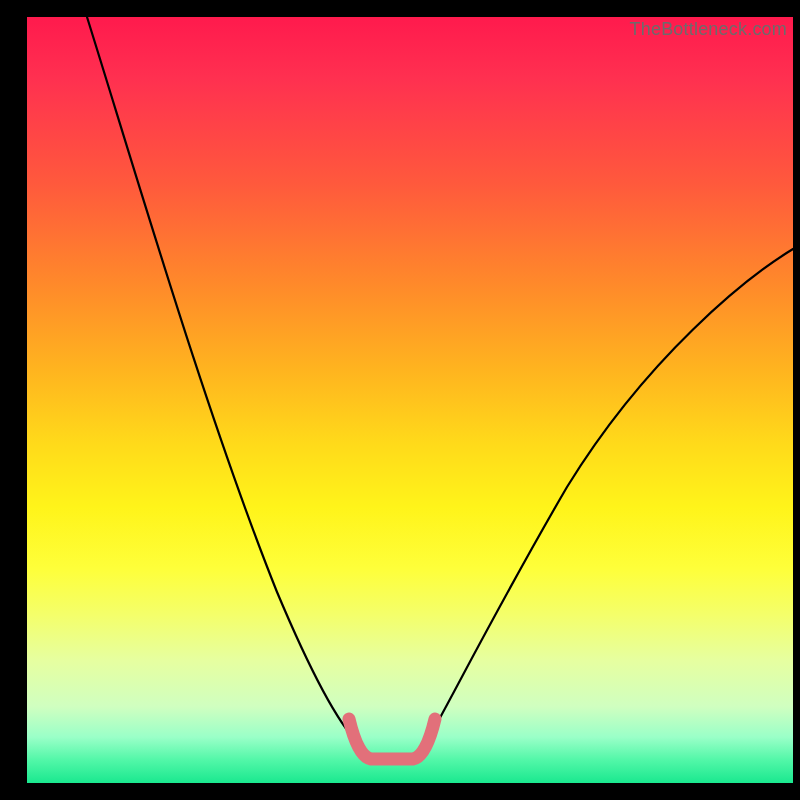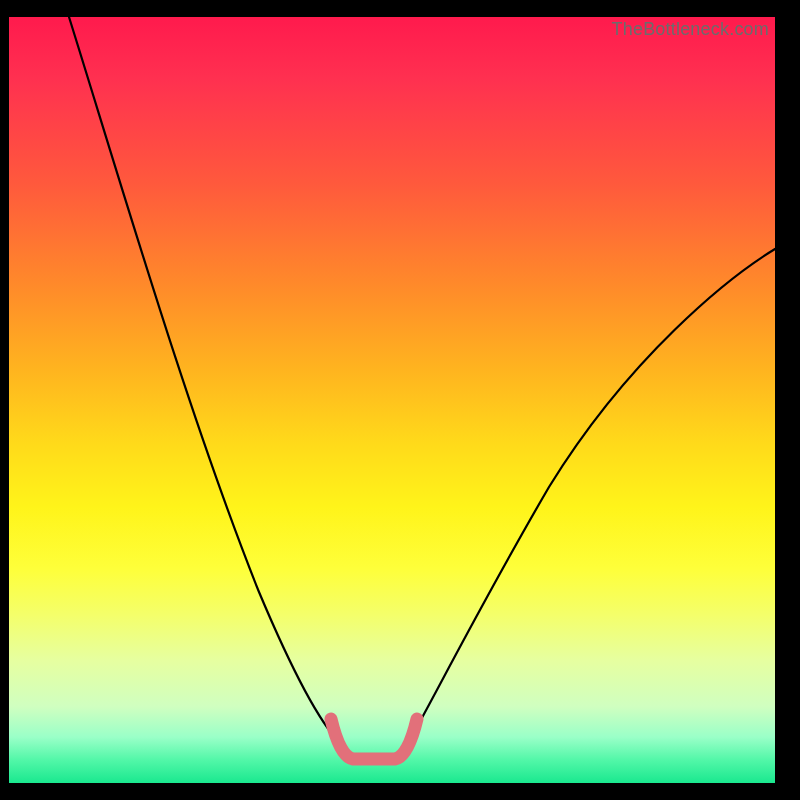--- a/index.html
+++ b/index.html
@@ -12,21 +12,21 @@
     font-family: Arial, Helvetica, sans-serif;
   }
   .frame {
     position: relative;
     width: 800px;
     height: 800px;
     background: #000;
   }
   .plot {
     position: absolute;
-    left: 9px;
+    left: 27px;
     top: 17px;
     width: 766px;
     height: 766px;
     background: linear-gradient(
       to bottom,
       #ff1a4d 0%,
       #ff3050 8%,
       #ff5a3c 22%,
       #ff8a2a 35%,
       #ffb41f 46%,

